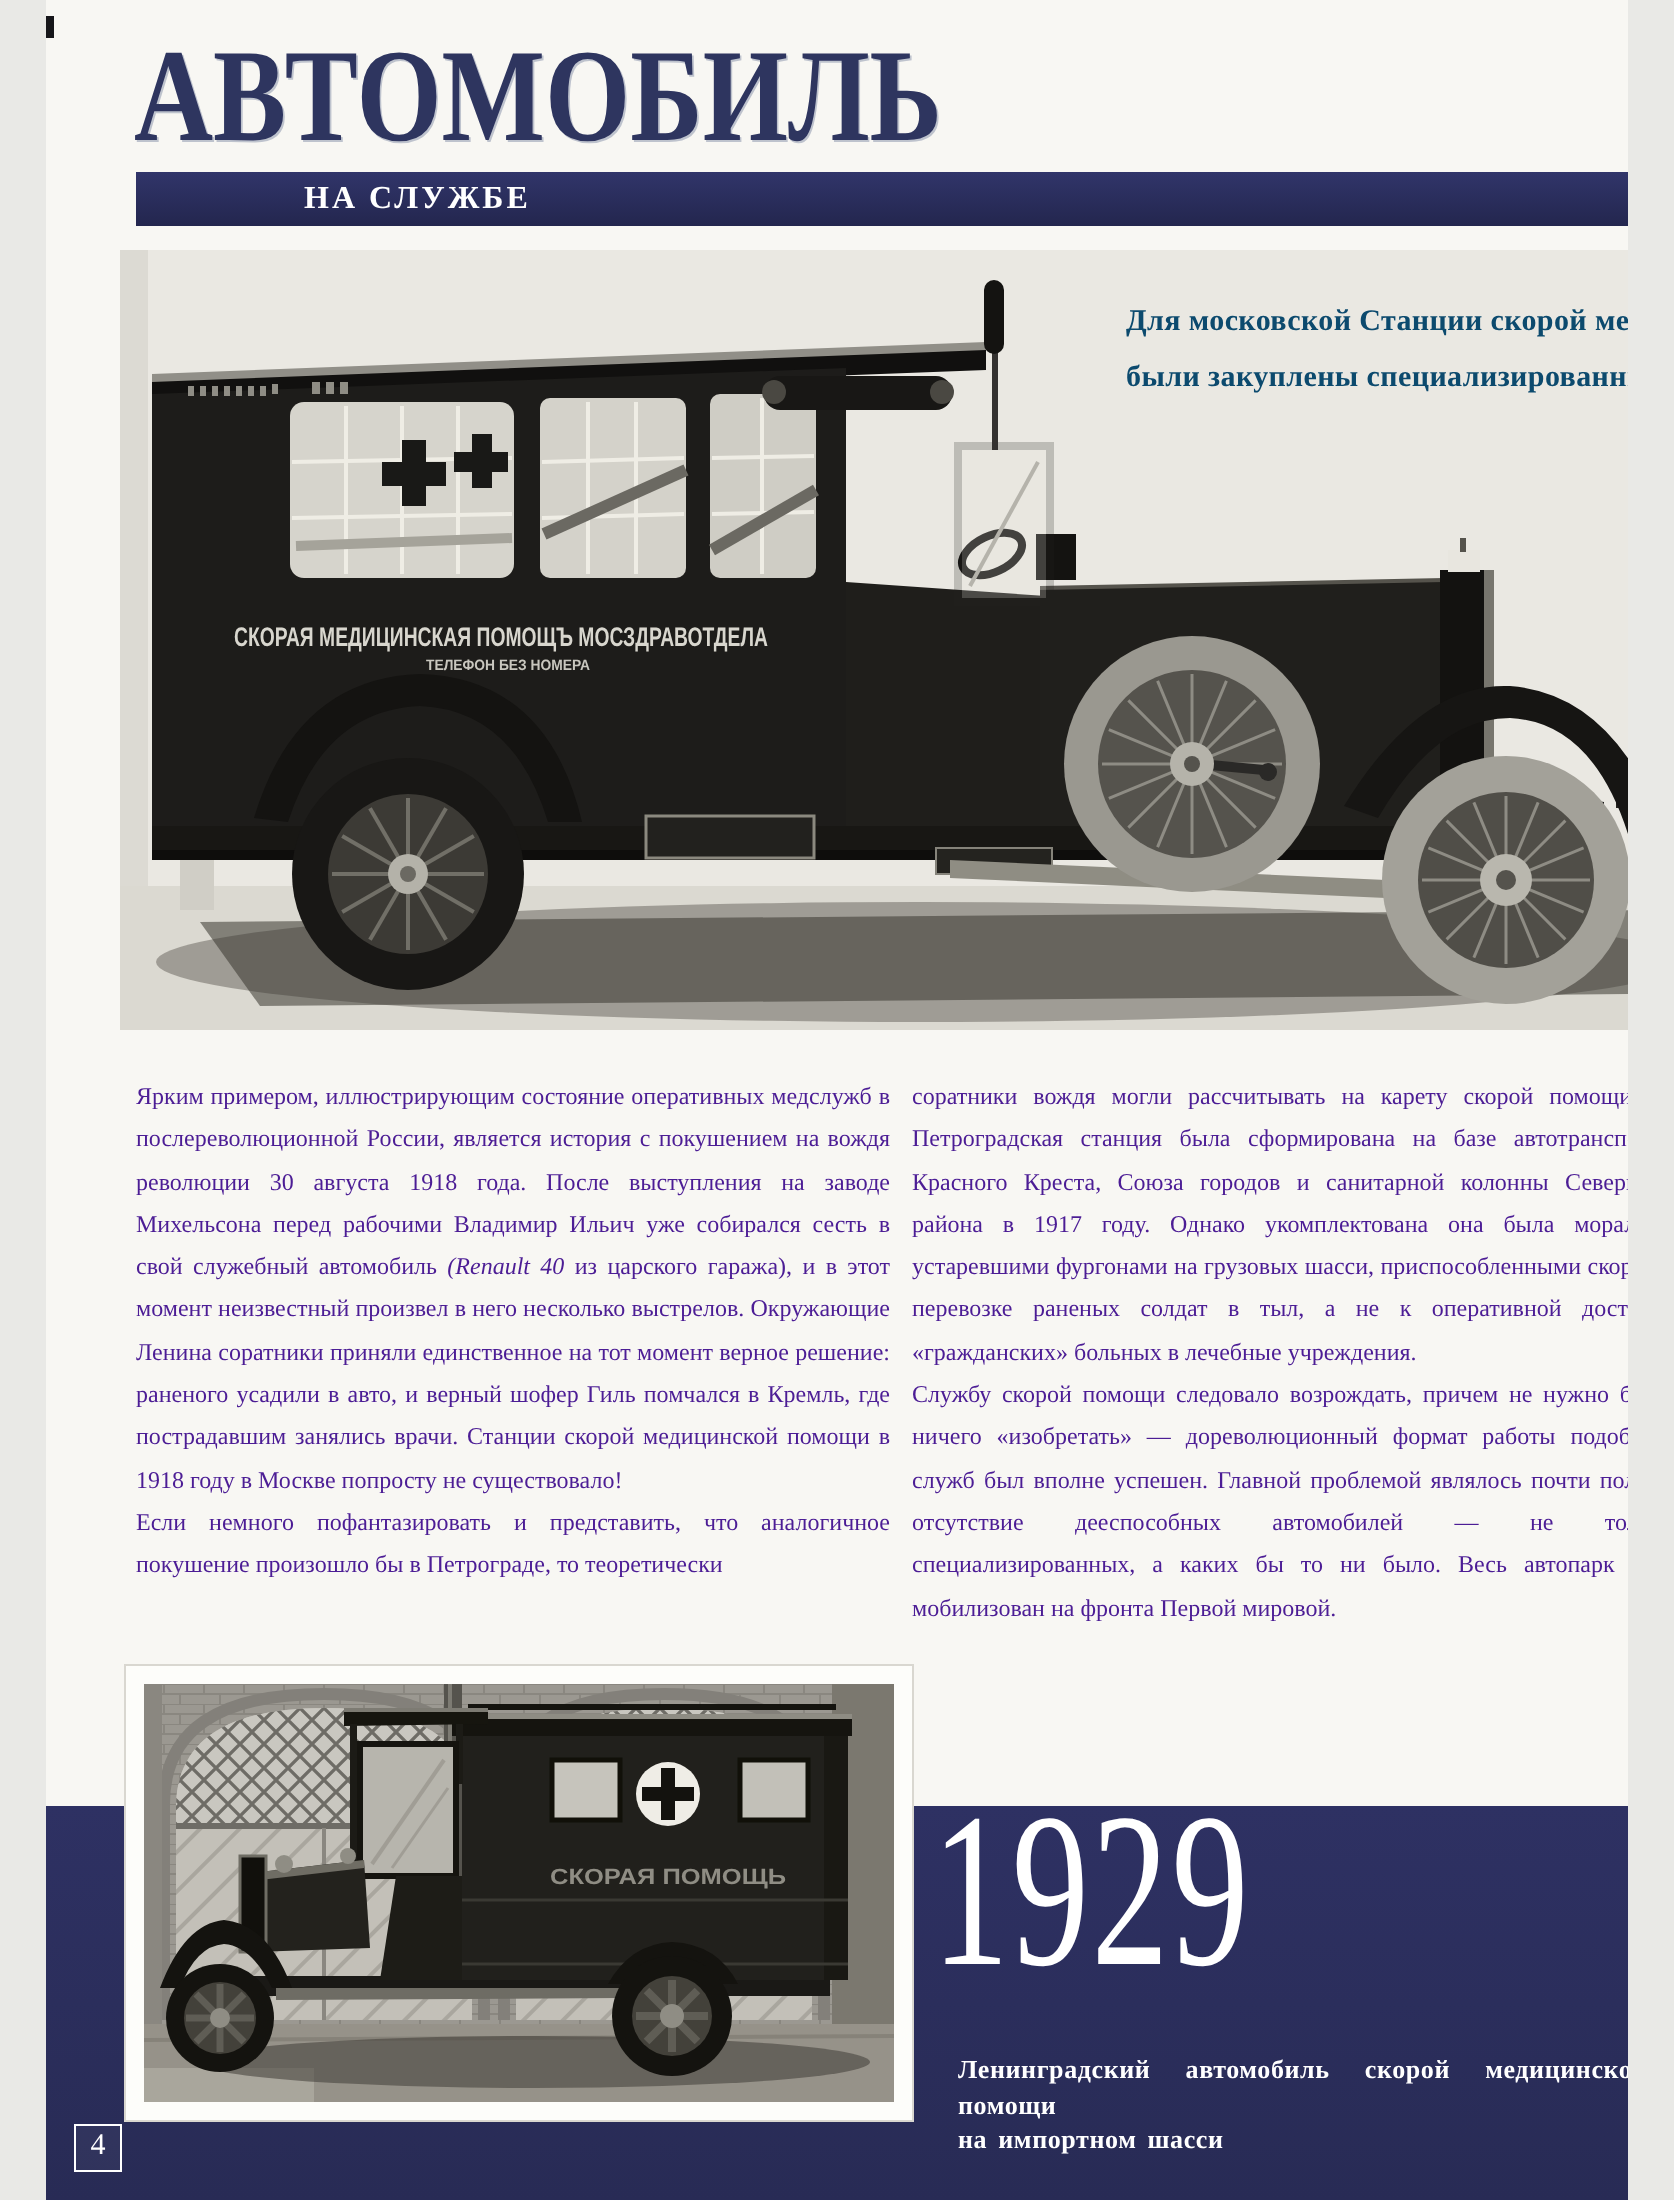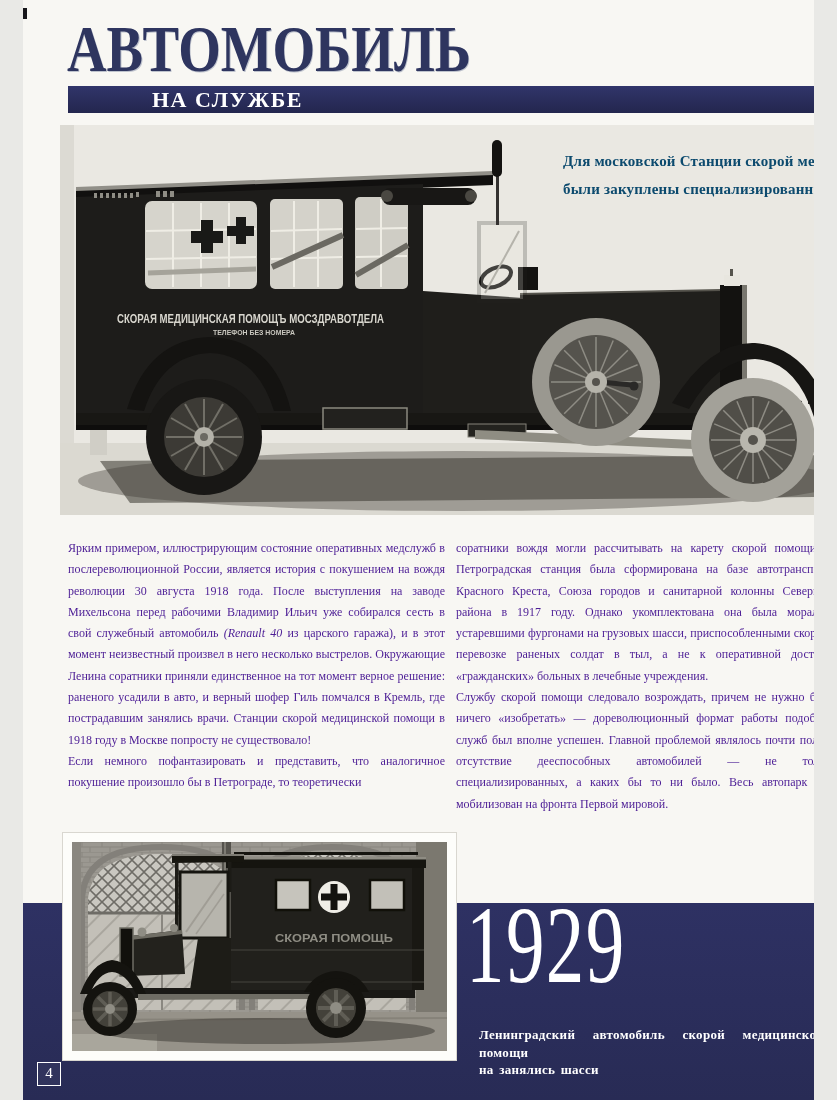--- a/index.html
+++ b/index.html
@@ -8,21 +8,21 @@
   .scan-mark{position:absolute;left:0;top:8px;width:4px;height:11px;background:#16161a;}
 
   
   .title{position:absolute;left:44px;top:16px;margin:0;font-size:66px;line-height:1;
          font-weight:bold;color:#2e355f;letter-spacing:0;white-space:nowrap;
          transform:scaleX(0.83);transform-origin:left top;
          text-shadow:1px 1px 0 rgba(120,130,160,0.45);}
   .subtitle-bar{position:absolute;left:45px;right:0;top:86px;height:27px;background:#262a55;
                 background:linear-gradient(#31356a,#23264e);}
   .subtitle-bar span{display:inline-block;margin-left:84px;color:#fff;font-weight:bold;
-                     font-size:22px;line-height:27px;letter-spacing:1.5px;white-space:nowrap;}
+                     font-size:16px;line-height:27px;letter-spacing:1.5px;white-space:nowrap;}
 
   
   .hero{position:absolute;left:37px;top:125px;width:799px;height:390px;background:#eae8e2;}
   .hero svg{display:block;}
   .hero-caption{position:absolute;top:22px;right:46px;width:250px;text-align:center;
                 color:#0c4a6e;font-weight:bold;font-size:15px;line-height:28px;
                 letter-spacing:0.2px;}
   .hero-caption div{white-space:nowrap;}
 
   
@@ -229,21 +229,21 @@
   <div class="col col-right">
     <p>соратники вождя могли рассчитывать на карету скорой помощи — Петроградская станция была сформирована на базе автотранспорта Красного Креста, Союза городов и санитарной колонны Северного района в 1917 году. Однако укомплектована она была морально устаревшими фургонами на грузовых шасси, приспособленными скорее к перевозке раненых солдат в тыл, а не к оперативной доставке «гражданских» больных в лечебные учреждения.</p>
     <p>Службу скорой помощи следовало возрождать, причем не нужно было ничего «изобретать» — дореволюционный формат работы подобных служб был вполне успешен. Главной проблемой являлось почти полное отсутствие дееспособных автомобилей — не только специализированных, а каких бы то ни было. Весь автопарк был мобилизован на фронта Первой мировой.</p>
   </div>
 
   <div class="navy"></div>
 
   <p class="year">1929</p>
   <div class="ycap">
     <div class="l1">Ленинградский автомобиль скорой медицинской помощи</div>
-    <div>на занялись шасси</div>
+    <div>на импортном шасси</div>
   </div>
 
   <figure class="bframe" style="margin:0">
     <svg width="375" height="209" viewBox="0 0 375 209">
       <defs>
         <pattern id="planks" width="14" height="14" patternTransform="rotate(45)" patternUnits="userSpaceOnUse">
           <rect width="14" height="14" fill="#c3c0b8"></rect>
           <rect width="2" height="14" fill="#a9a69e"></rect>
         </pattern>
         <pattern id="lattice" width="12" height="12" patternUnits="userSpaceOnUse">

